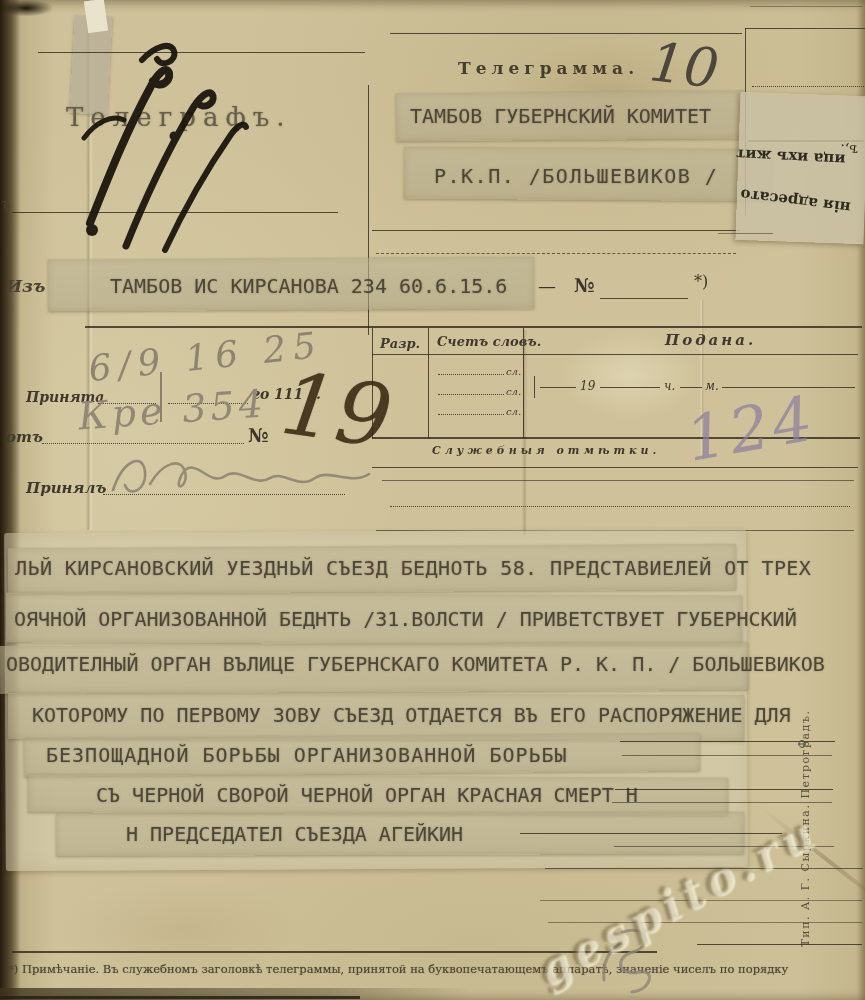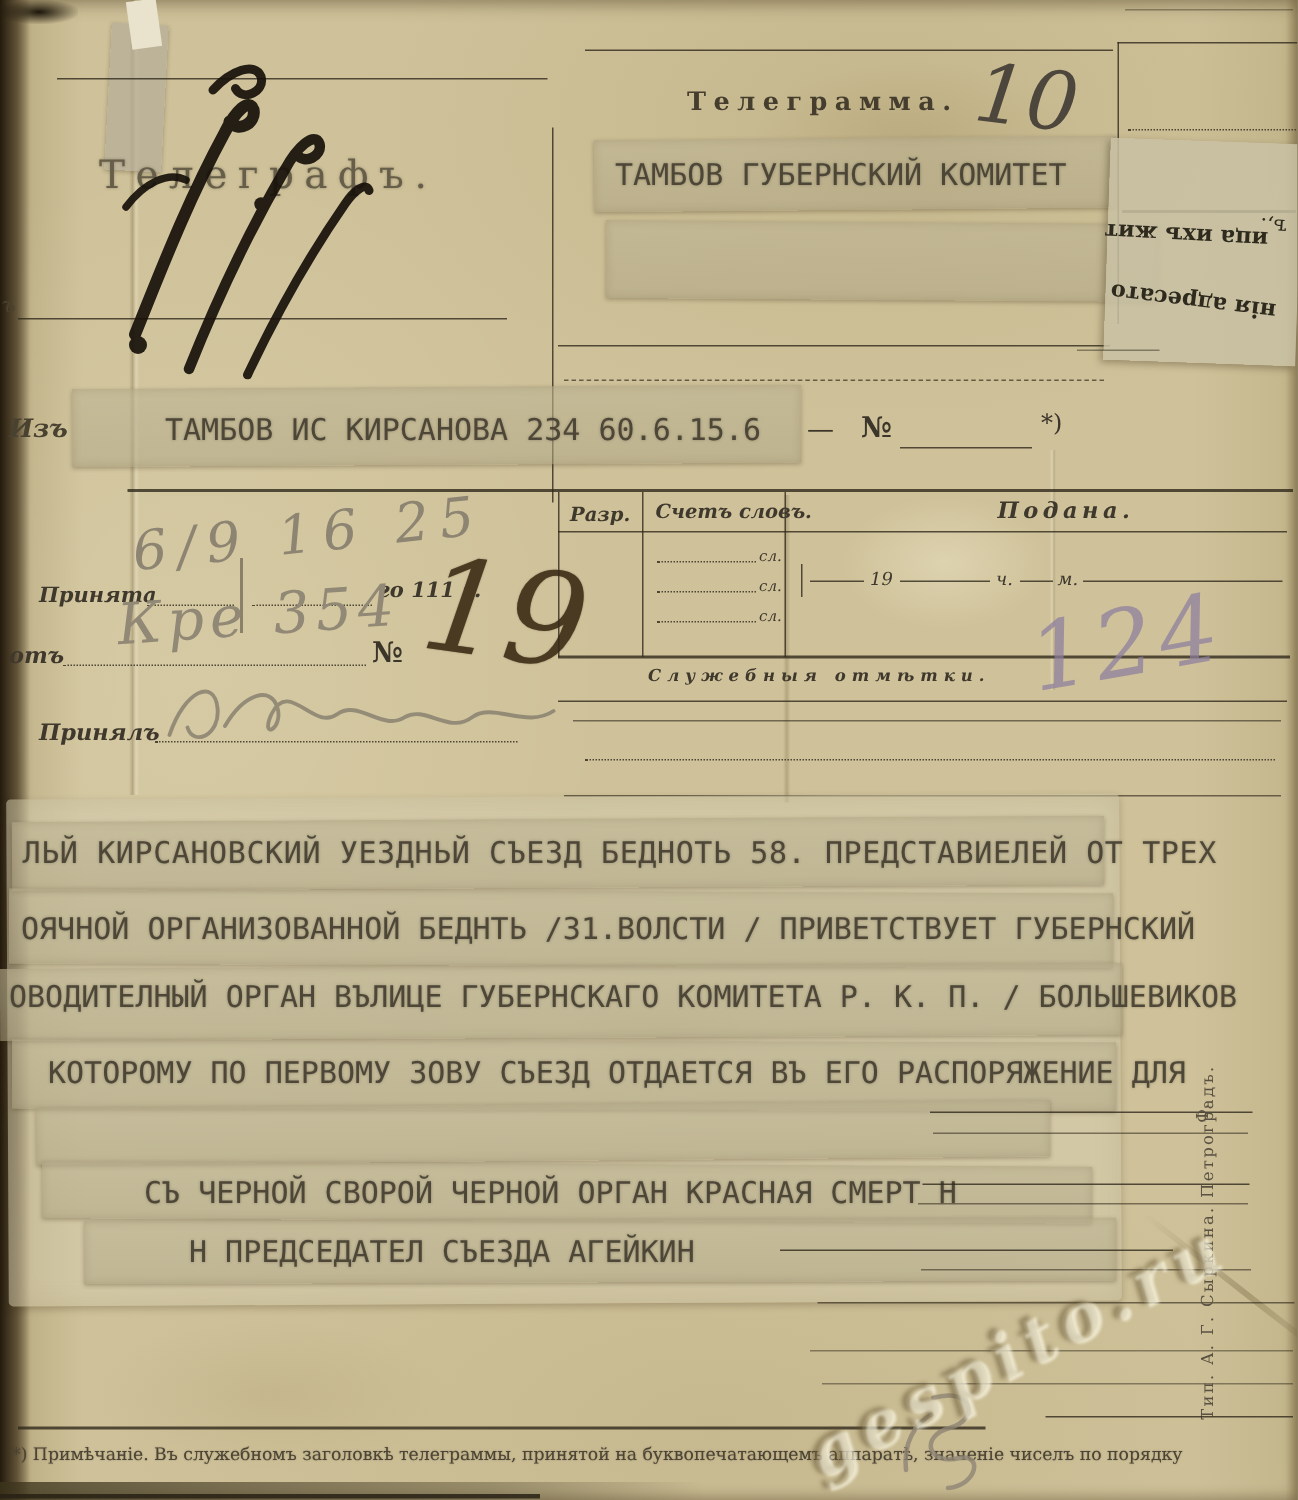--- a/index.html
+++ b/index.html
@@ -73,20 +73,21 @@
   </svg>
 
   <div class="hl" style="left:390px;top:33px;width:352px;"></div>
   <div class="printed" style="left:458px;top:58px;font-size:17px;letter-spacing:5px;color:#453e2e;font-weight:bold;">Телеграмма.</div>
   <div class="hand" style="left:650px;top:34px;font-size:54px;color:#4c463c;transform:rotate(7deg);">10</div>
 
   <div class="strip" style="left:396px;top:92px;width:348px;height:48px;transform:rotate(-.5deg);"></div>
   <div class="typed" style="left:410px;top:104px;">ТАМБОВ ГУБЕРНСКИЙ КОМИТЕТ</div>
 
   <div class="strip" style="left:404px;top:148px;width:368px;height:52px;transform:rotate(.4deg);"></div>
+  <div class="typed" style="left:434px;top:164px;letter-spacing:1.5px;">Р.К.П.  /БОЛЬШЕВИКОВ /</div>
 
   <div class="hl" style="left:372px;top:230px;width:368px;"></div>
   <div class="hl-dash" style="left:376px;top:253px;width:360px;"></div>
 
   <div class="vl" style="left:368px;top:85px;height:250px;"></div>
 
   <div class="hl" style="left:750px;top:6px;width:112px;opacity:.5;"></div>
   <div class="vl" style="left:745px;top:28px;height:188px;"></div>
   <div class="hl" style="left:745px;top:28px;width:120px;"></div>
   <div class="hl-dot" style="left:752px;top:86px;width:112px;"></div>
@@ -165,20 +166,21 @@
   <div class="strip" style="left:6px;top:594px;width:736px;height:50px;transform:rotate(.25deg);"></div>
   <div class="typed" style="left:14px;top:607px;">ОЯЧНОЙ  ОРГАНИЗОВАННОЙ БЕДНТЬ /31.ВОЛСТИ /  ПРИВЕТСТВУЕТ ГУБЕРНСКИЙ</div>
 
   <div class="strip" style="left:0px;top:644px;width:748px;height:48px;transform:rotate(-.3deg);"></div>
   <div class="typed" style="left:6px;top:652px;">ОВОДИТЕЛНЫЙ ОРГАН ВЪЛИЦЕ ГУБЕРНСКАГО КОМИТЕТА Р. К. П.  / БОЛЬШЕВИКОВ</div>
 
   <div class="strip" style="left:8px;top:694px;width:736px;height:46px;transform:rotate(.15deg);"></div>
   <div class="typed" style="left:32px;top:703px;">КОТОРОМУ ПО ПЕРВОМУ ЗОВУ СЪЕЗД ОТДАЕТСЯ ВЪ ЕГО РАСПОРЯЖЕНИЕ ДЛЯ</div>
 
   <div class="strip" style="left:24px;top:736px;width:676px;height:38px;transform:rotate(-.5deg);"></div>
+  <div class="typed" style="left:46px;top:743px;letter-spacing:1px;">БЕЗПОЩАДНОЙ  БОРЬБЫ ОРГАНИЗОВАННОЙ БОРЬБЫ</div>
 
   <div class="strip" style="left:28px;top:776px;width:700px;height:38px;transform:rotate(.3deg);"></div>
   <div class="typed" style="left:96px;top:783px;">СЪ ЧЕРНОЙ СВОРОЙ  ЧЕРНОЙ ОРГАН КРАСНАЯ СМЕРТ Н</div>
 
   <div class="strip" style="left:56px;top:813px;width:688px;height:42px;transform:rotate(-.2deg);"></div>
   <div class="typed" style="left:126px;top:822px;">Н ПРЕДСЕДАТЕЛ СЪЕЗДА АГЕЙКИН</div>
 
   <div class="hl" style="left:620px;top:741px;width:215px;"></div>
   <div class="hl" style="left:622px;top:755px;width:210px;opacity:.7;"></div>
   <div class="hl" style="left:615px;top:789px;width:218px;"></div>

